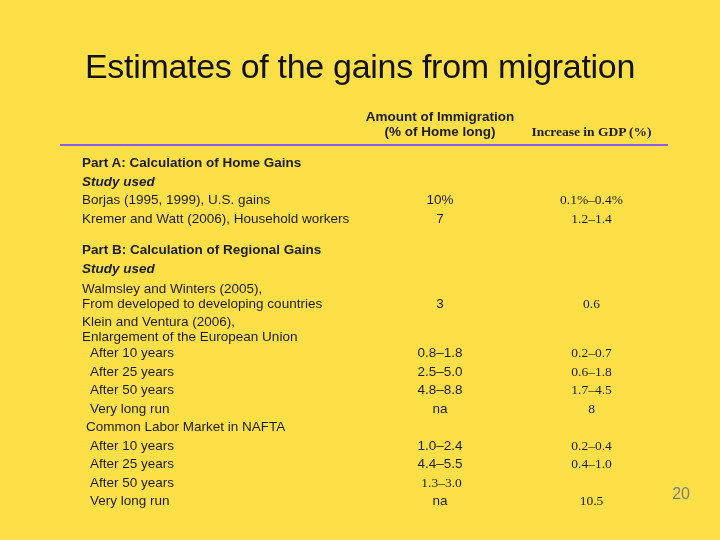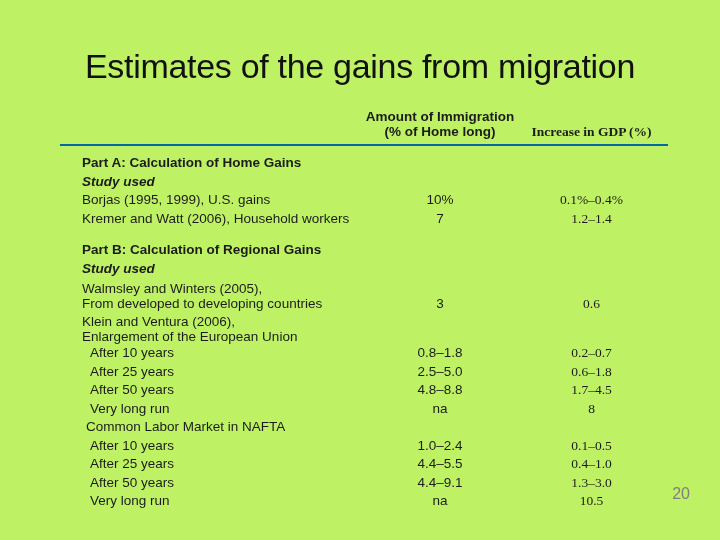--- a/index.html
+++ b/index.html
@@ -1,29 +1,29 @@
 <!DOCTYPE html>
 <html><head>
 <meta charset="utf-8">
 <style>
   html,body { margin:0; padding:0; }
   body { width:720px; height:540px; background:#ffffff; overflow:hidden;
          font-family:"Liberation Sans", sans-serif; color:#1c1c1c; }
-  .slide { position:relative; width:720px; height:540px; background:#bef264; }
+  .slide { position:relative; width:720px; height:540px; background:#fde047; }
 
   .slide-title {
     position:absolute; top:46px; left:0; width:720px;
     text-align:center; font-size:34px; line-height:40px;
     font-weight:400; letter-spacing:-0.3px; color:#111;
   }
 
   .table { position:absolute; left:60px; top:104px; width:608px; font-size:13.5px; }
 
   .thead { display:flex; align-items:flex-end; padding-top:5px; padding-bottom:5px;
-           border-bottom:2px solid #0369a1; font-weight:bold; line-height:15px; }
+           border-bottom:2px solid #8b5cf6; font-weight:bold; line-height:15px; }
   .thead .c1 { width:305px; }
   .thead .c2, .thead .c3 { text-align:center; }
   .thead .c2 { width:150px; }
   .thead .c3 { width:153px; }
 
   .rows { padding-top:8px; }
   .row { display:flex; align-items:flex-end; line-height:18.5px; }
   .c1 { width:305px; padding-left:22px; box-sizing:border-box; }
   .c2 { width:150px; text-align:center; }
   .c3 { width:153px; text-align:center;font-family:Liberation Serif, serif; }
@@ -143,32 +143,31 @@
 
       <div class="row indent1">
         <div class="c1">Common Labor Market in NAFTA</div>
         <div class="c2"></div>
         <div class="c3"></div>
       </div>
 
       <div class="row indent2">
         <div class="c1">After 10 years</div>
         <div class="c2">1.0–2.4</div>
-        <div class="c3">0.1–0.5</div>
+        <div class="c3">0.2–0.4</div>
       </div>
 
       <div class="row indent2">
         <div class="c1">After 25 years</div>
         <div class="c2">4.4–5.5</div>
         <div class="c3">0.4–1.0</div>
       </div>
 
       <div class="row indent2">
         <div class="c1">After 50 years</div>
-        <div class="c2">4.4–9.1</div>
         <div class="c3">1.3–3.0</div>
       </div>
 
       <div class="row indent2">
         <div class="c1">Very long run</div>
         <div class="c2">na</div>
         <div class="c3">10.5</div>
       </div>
 
     </div>

